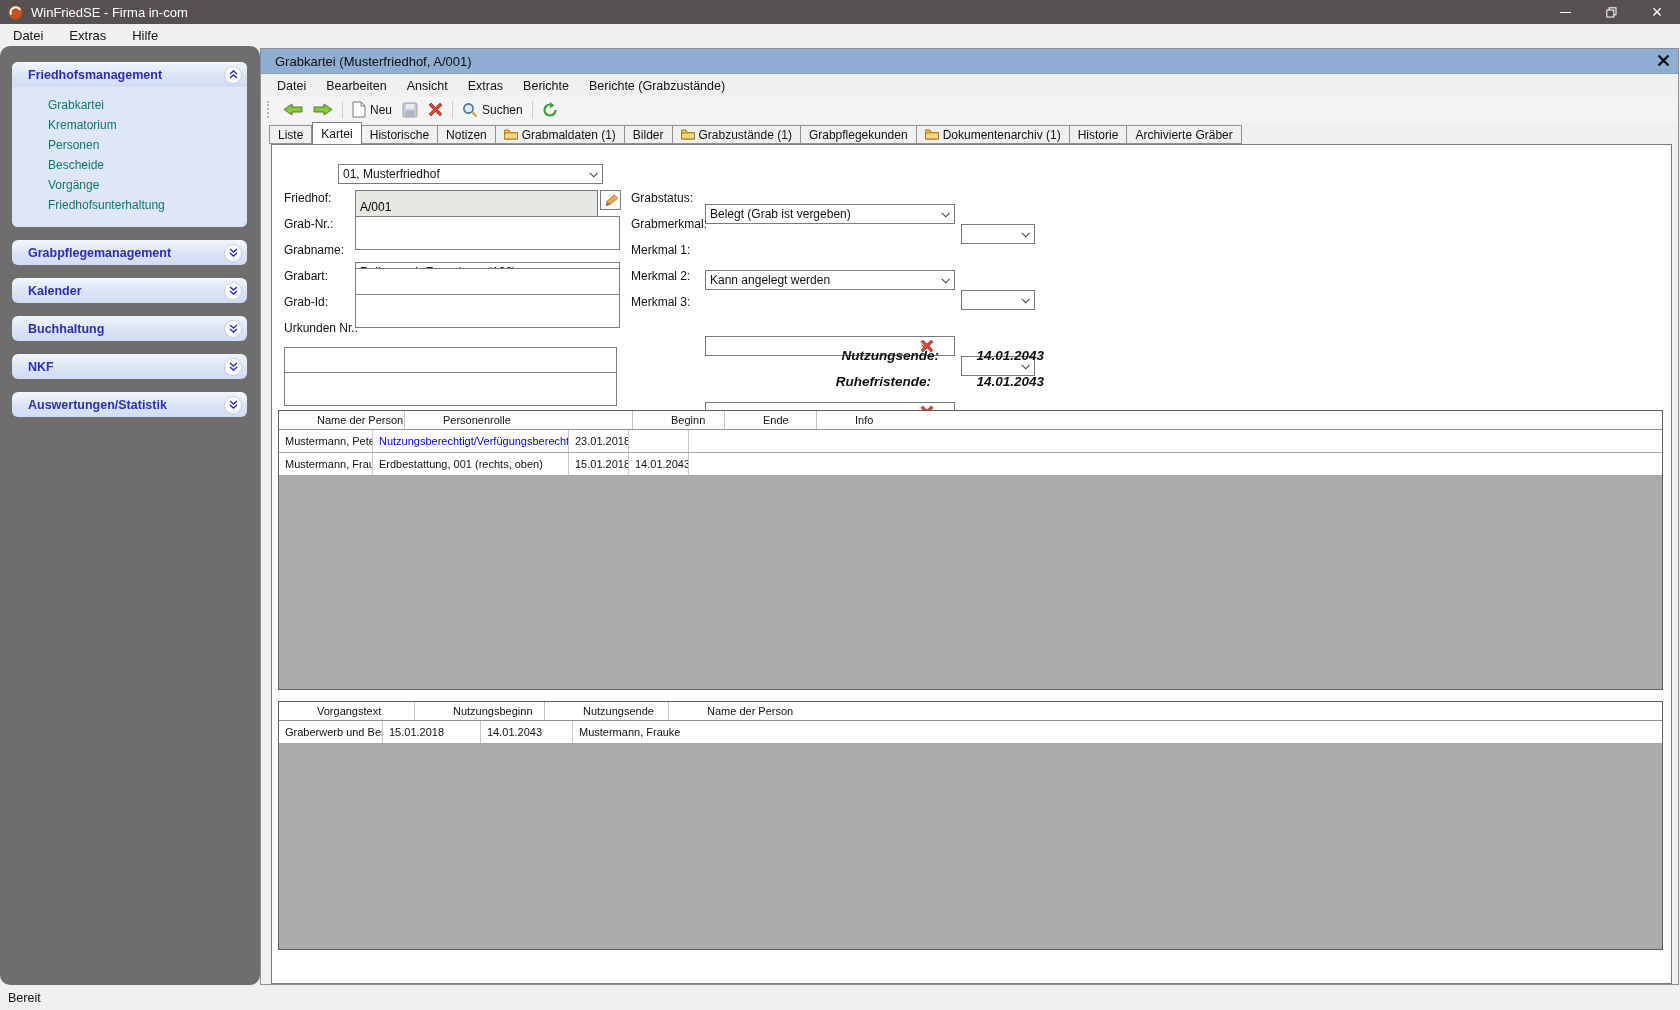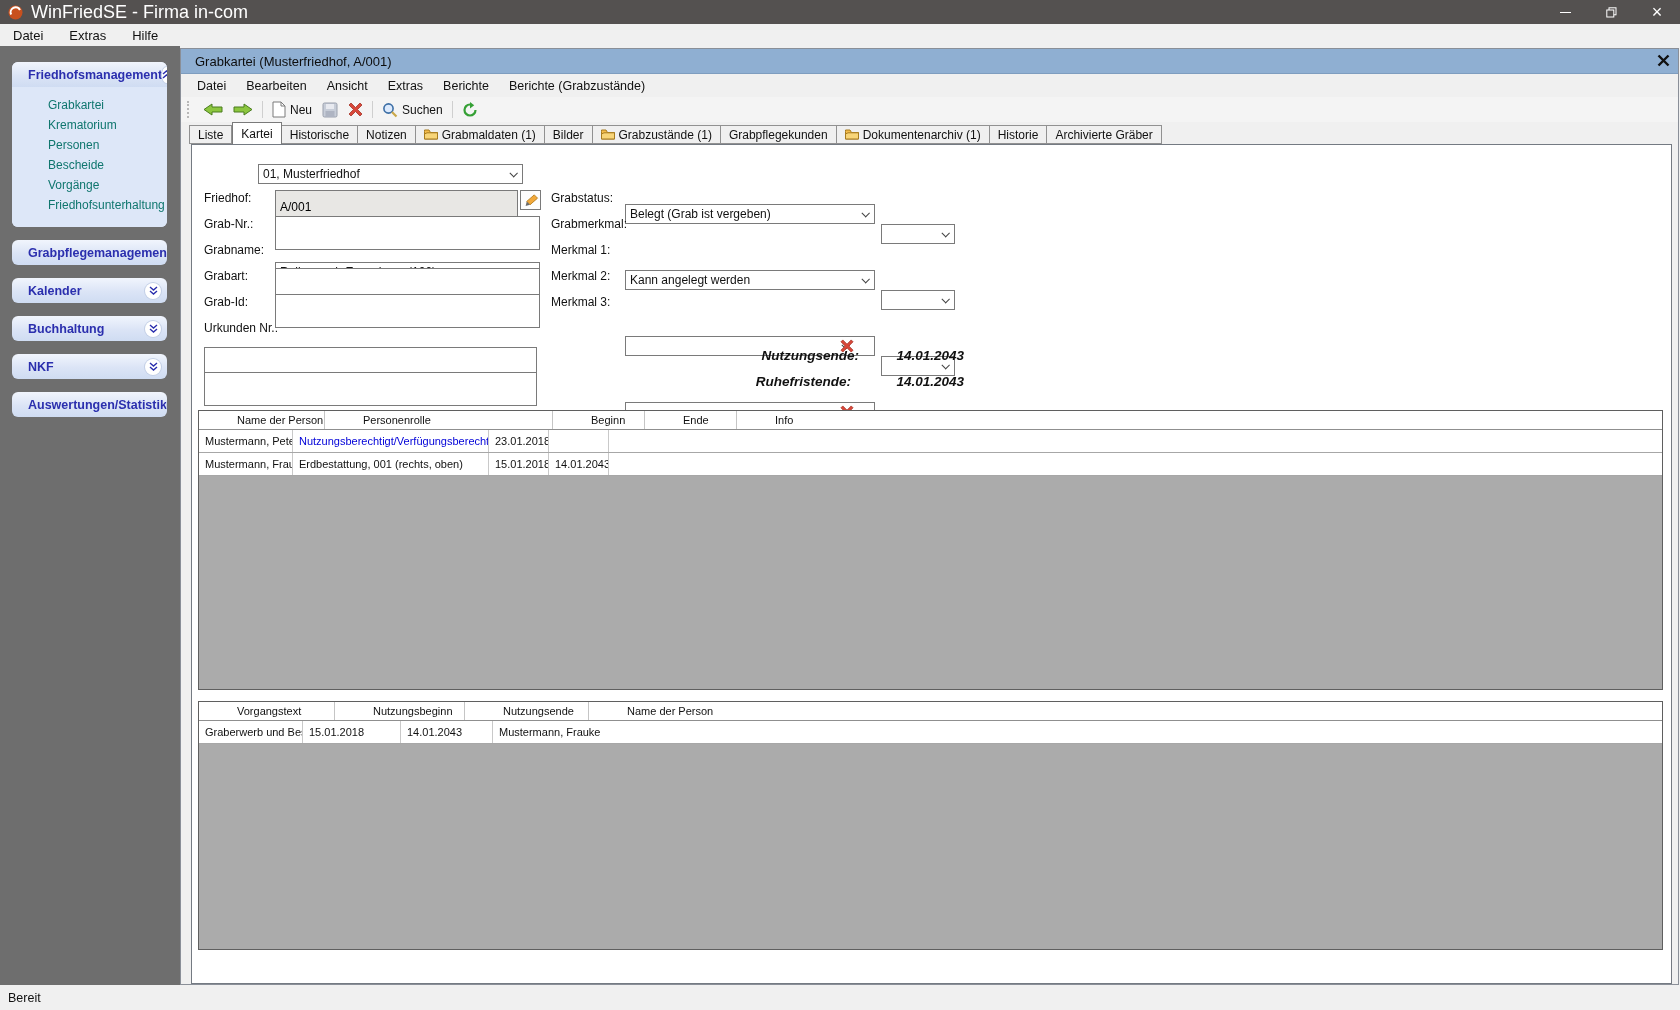--- a/index.html
+++ b/index.html
@@ -4,34 +4,34 @@
 <style>
   * { margin:0; padding:0; box-sizing:border-box; }
   html,body { width:1680px; height:1010px; overflow:hidden;
     font-family:"Liberation Sans", sans-serif; font-size:12px; color:#111; }
   .app { position:relative; width:1680px; height:1010px; background:#f0f0f0; }
 
   
   .titlebar { position:absolute; left:0; top:0; right:0; height:24px; background:#545150;
     display:flex; align-items:center; color:#fff; }
   .titlebar .logo { margin:0 8px 0 8px; display:flex; }
-  .titlebar .title { font-size:18px; }
+  .titlebar .title { font-size:13px; }
   .win-controls { position:absolute; right:0; top:0; height:24px; display:flex; }
   .wc-btn { width:46px; height:24px; display:flex; align-items:center; justify-content:center; }
   .wc-min i { display:block; width:11px; height:1px; background:#fff; }
   .wc-close { font-size:18px; line-height:22px; }
 
   
   .menubar { position:absolute; left:0; top:24px; right:0; height:22px; background:#f0f0f0;
     display:flex; align-items:center; font-size:13px; }
   .menubar span { padding:0 13px; }
 
   
   .body { position:absolute; left:0; top:46px; right:0; height:939px; display:flex; }
-  .sidebar { width:180px; background:#6e6e6e; padding-top:16px; flex:none; }
+  .sidebar { width:260px; background:#6e6e6e; padding-top:16px; flex:none;border-radius:10px; }
   .workspace { position:relative; flex:1; background:#f0f0f0; }
 
   
   .nav-panel { margin:0 13px 13px 12px; border-radius:6px; overflow:hidden;
     background:#dde7f8; }
   .nav-header { height:25px; display:flex; align-items:center; justify-content:space-between;
     padding:0 6px 0 16px; background:linear-gradient(180deg,#f1f5fd 0%,#dbe4f6 55%,#cfdcf2 100%);
     font-weight:bold; font-size:12.5px; color:#2b2fae; cursor:pointer; }
   .chev-circle { width:16px; height:16px; border-radius:50%; background:#fff;
     display:flex; align-items:center; justify-content:center; box-shadow:0 0 0 1px #c3cfe6; }

